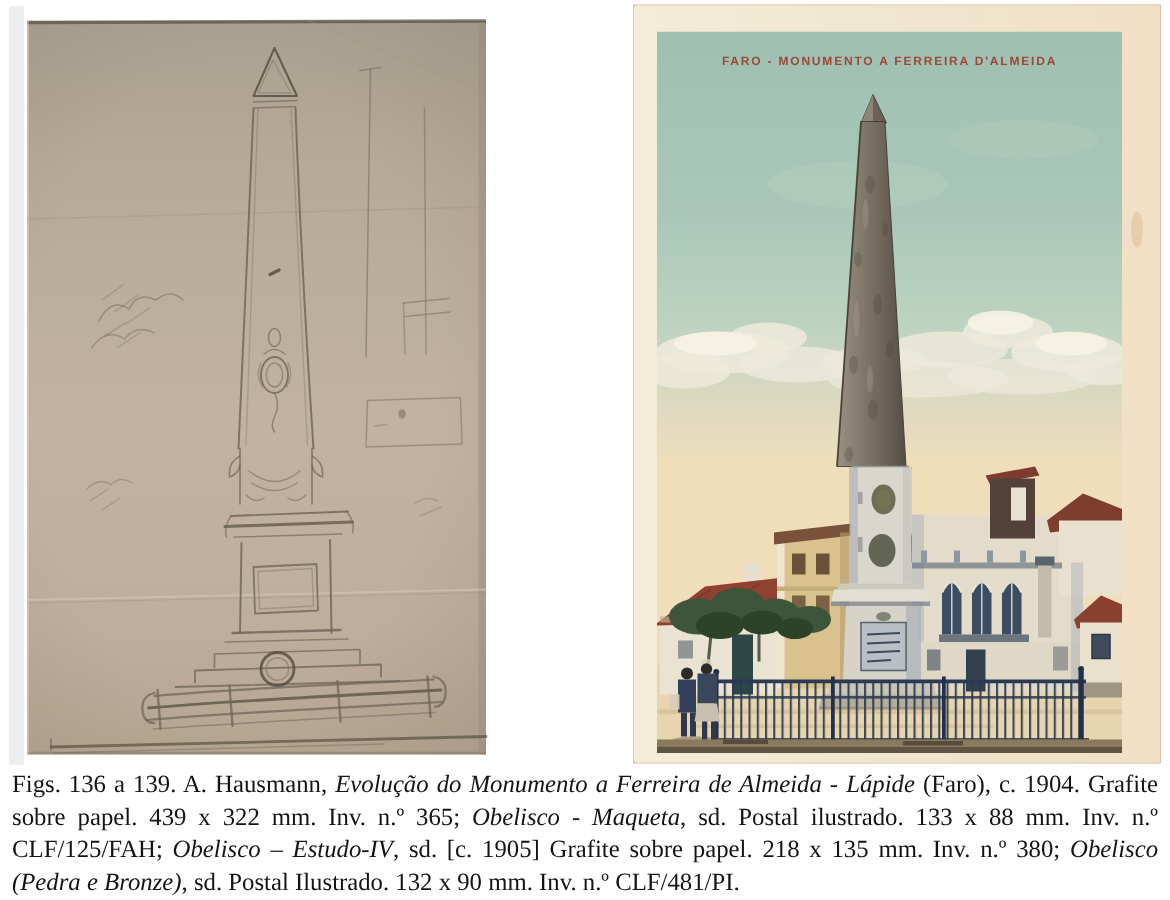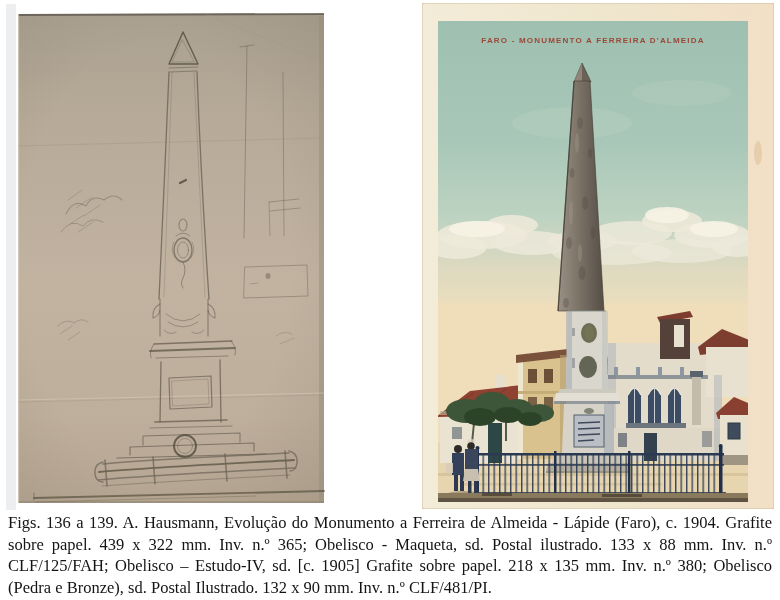--- a/index.html
+++ b/index.html
@@ -4,21 +4,21 @@
 <style>
   html,body{margin:0;padding:0;background:#ffffff;width:780px;height:600px;overflow:hidden;}
   .plate{position:relative;width:780px;height:600px;background:#ffffff;
          font-family:"Liberation Serif", serif;}
   .fig{position:absolute;margin:0;padding:0;}
   .fig svg{display:block;}
   #fig-sketch{left:6px;top:4px;width:326px;height:506px;}
   #fig-postcard{left:422px;top:3px;width:352px;height:506px;}
   .caption{position:absolute;left:8px;top:512px;width:764px;margin:0;
            font-size:16.5px;line-height:21.6px;color:#141414;text-align:justify;}
-  .caption span.it{}
+  .caption span.it{font-style:italic;}
 </style>
 </head>
 <body>
 
 <div class="plate">
 
   <figure class="fig" id="fig-sketch">
     <svg viewBox="0 0 326 506" width="326" height="506">
       <defs>
         <linearGradient id="paperGrad" x1="0" y1="0" x2="0" y2="1">

